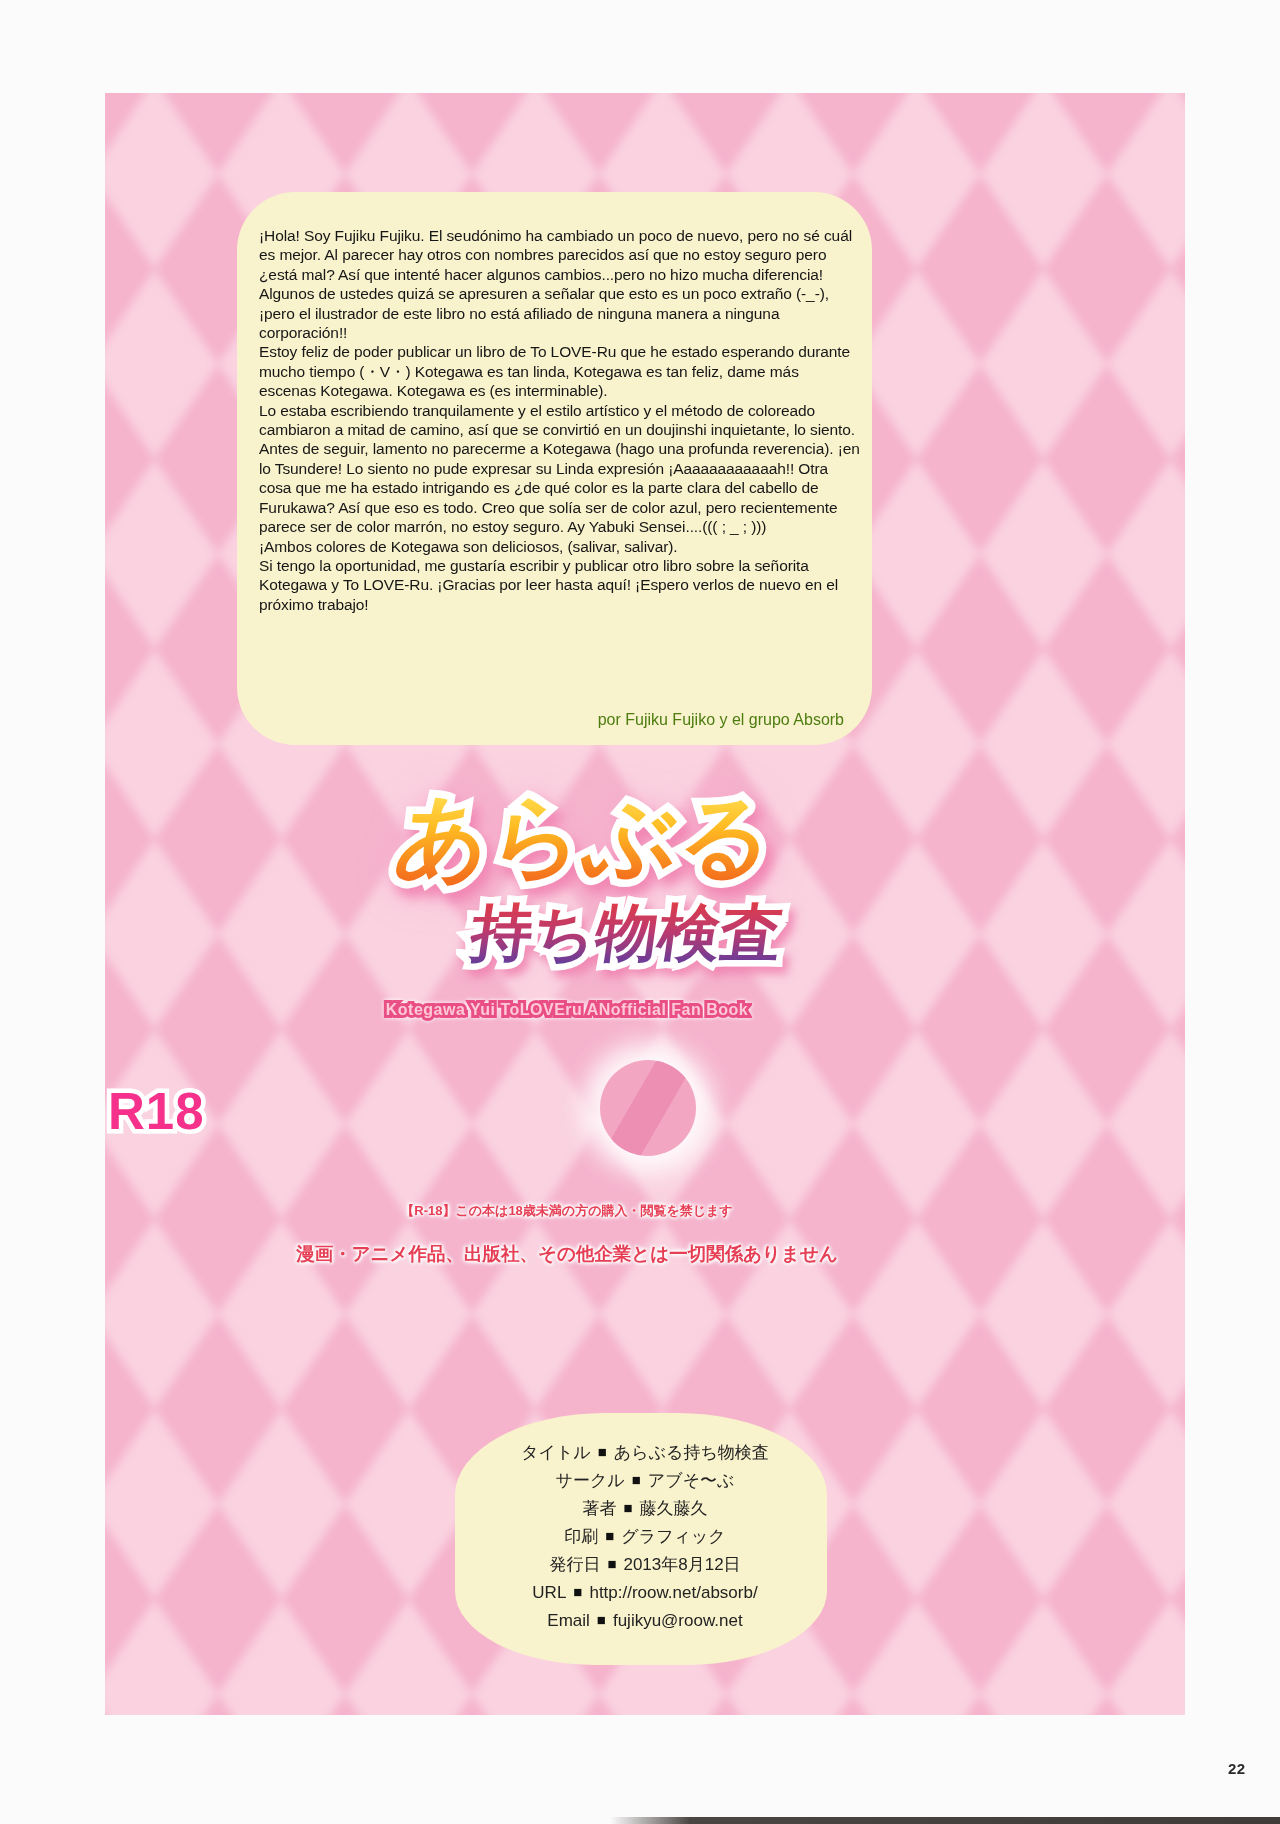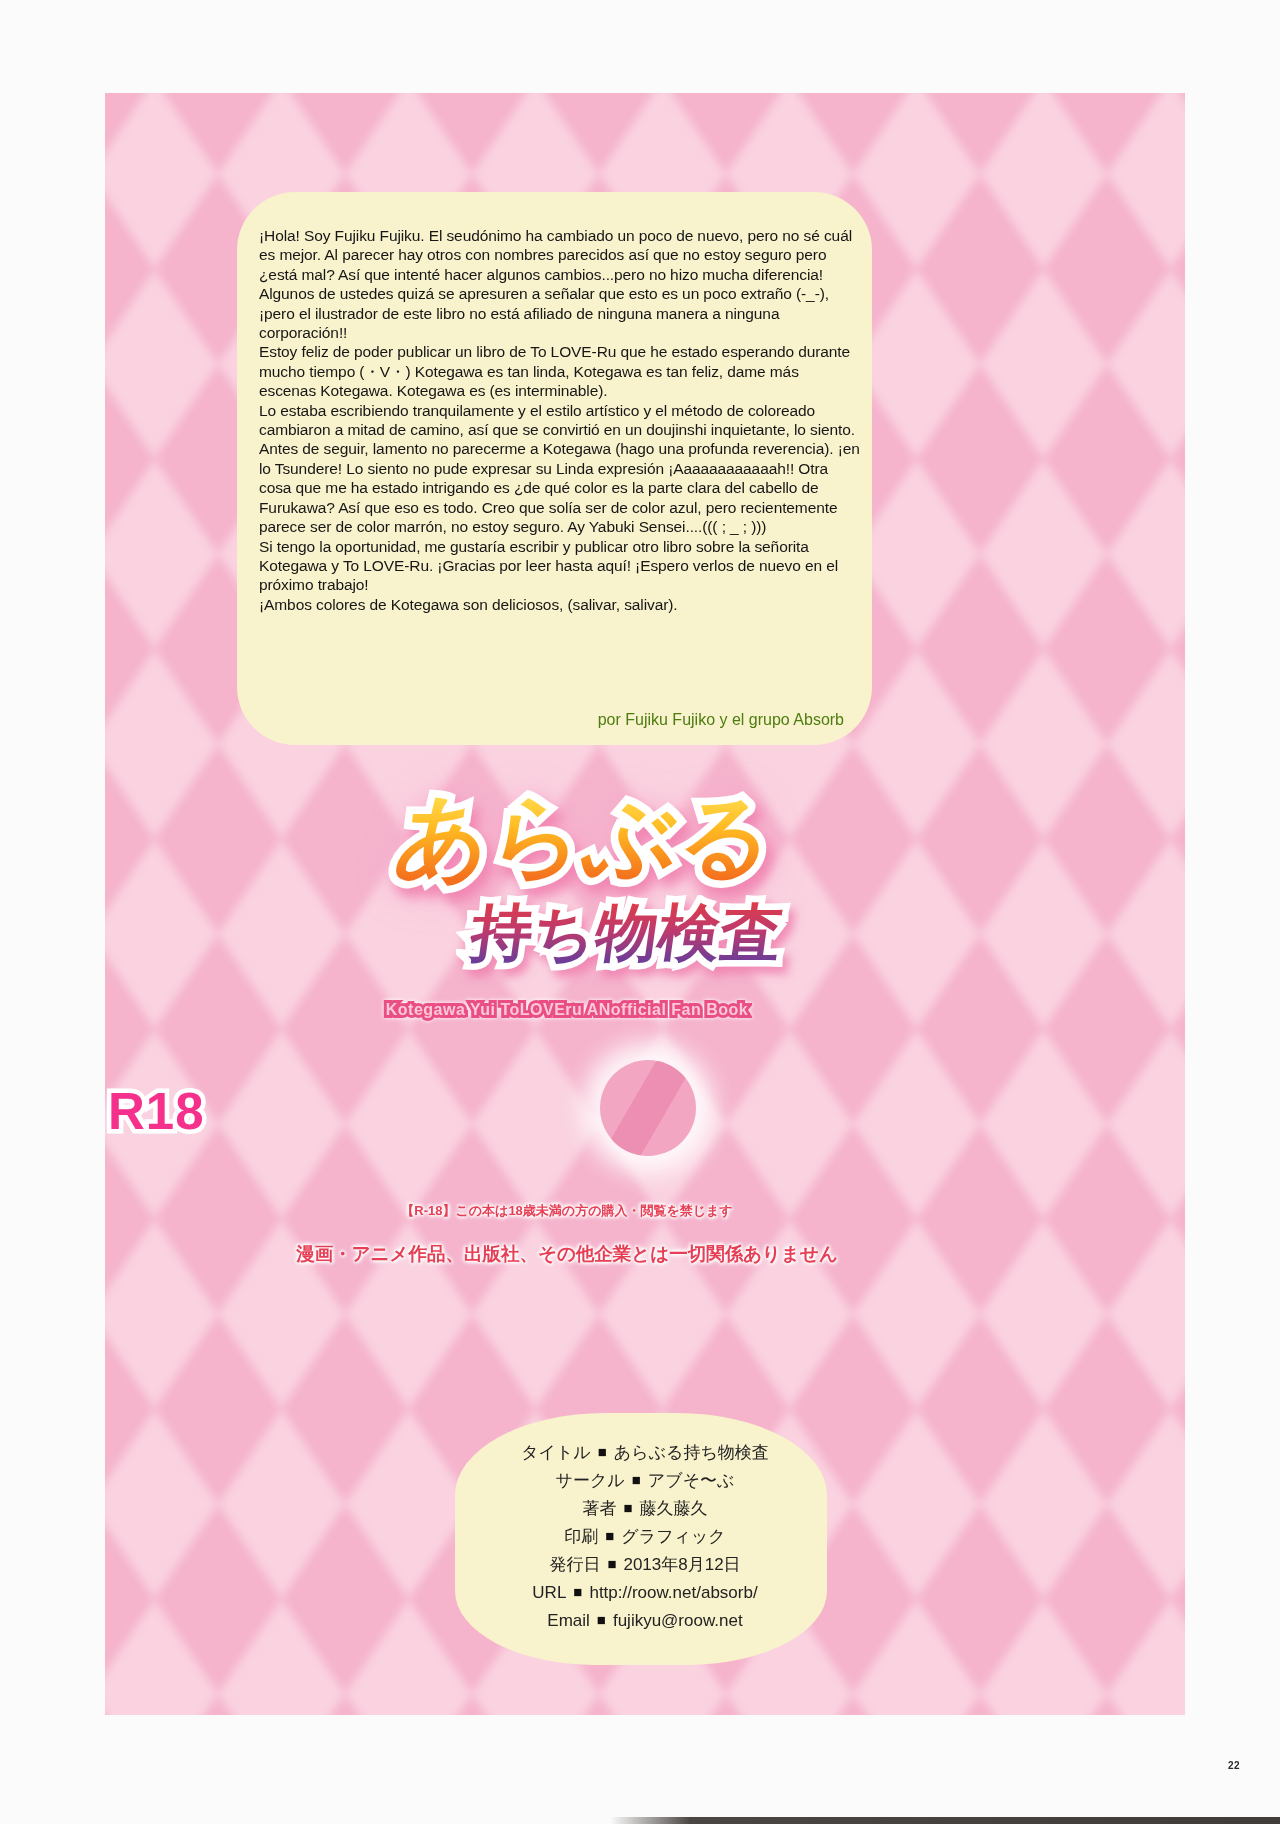--- a/index.html
+++ b/index.html
@@ -97,21 +97,21 @@
   .credits{
     position:absolute;left:350px;top:1320px;width:372px;height:252px;z-index:2;
     background:#f8f2cd;
     border-radius:150px 150px 140px 140px / 82px 82px 74px 74px;
     display:flex;flex-direction:column;align-items:center;justify-content:flex-start;
     padding-top:26px;box-sizing:border-box;
   }
   .crow{line-height:28px;font-size:17px;color:#222;white-space:nowrap;margin-left:8px;}
   .csep{display:inline-block;margin:0 7px;font-size:15px;position:relative;top:-1px;color:#111;}
 
-  .pagenum{position:absolute;left:1228px;top:1760px;font-size:10px;font-weight:bold;color:#2b2b2b;letter-spacing:0.5px;}
+  .pagenum{position:absolute;left:1228px;top:1760px;font-size:15px;font-weight:bold;color:#2b2b2b;letter-spacing:0.5px;}
   .scan-edge{
     position:absolute;left:610px;right:0;bottom:0;height:7px;
     background:linear-gradient(90deg,rgba(74,70,68,0) 0%,#4a4644 12%,#403c3a 100%);
   }
 </style>
 </head>
 <body>
 
 <div class="scan">
   <div class="page">
@@ -123,22 +123,22 @@
           <path d="M63.5 0 L127 95 L63.5 190 L0 95 Z" fill="#fad2e0"></path>
         </pattern>
       </defs>
       <rect width="100%" height="100%" fill="url(#argyleTile)"></rect>
     </svg>
 
     <div class="bubble">
       <p class="para">¡Hola! Soy Fujiku Fujiku. El seudónimo ha cambiado un poco de nuevo, pero no sé cuál es mejor. Al parecer hay otros con nombres parecidos así que no estoy seguro pero ¿está mal? Así que intenté hacer algunos cambios...pero no hizo mucha diferencia! Algunos de ustedes quizá se apresuren a señalar que esto es un poco extraño (-_-), ¡pero el ilustrador de este libro no está afiliado de ninguna manera a ninguna corporación!!</p>
       <p class="para">Estoy feliz de poder publicar un libro de To LOVE-Ru que he estado esperando durante mucho tiempo (・V・) Kotegawa es tan linda, Kotegawa es tan feliz, dame más escenas Kotegawa. Kotegawa es (es interminable).</p>
       <p class="para">Lo estaba escribiendo tranquilamente y el estilo artístico y el método de coloreado cambiaron a mitad de camino, así que se convirtió en un doujinshi inquietante, lo siento. Antes de seguir, lamento no parecerme a Kotegawa (hago una profunda reverencia). ¡en lo Tsundere! Lo siento no pude expresar su Linda expresión ¡Aaaaaaaaaaaah!! Otra cosa que me ha estado intrigando es ¿de qué color es la parte clara del cabello de Furukawa? Así que eso es todo. Creo que solía ser de color azul, pero recientemente parece ser de color marrón, no estoy seguro. Ay Yabuki Sensei....((( ; _ ; )))</p>
+      <p class="para">¡Ambos colores de Kotegawa son deliciosos, (salivar, salivar).</p>
       <p class="para">Si tengo la oportunidad, me gustaría escribir y publicar otro libro sobre la señorita Kotegawa y To LOVE-Ru. ¡Gracias por leer hasta aquí! ¡Espero verlos de nuevo en el próximo trabajo!</p>
-      <p class="para">¡Ambos colores de Kotegawa son deliciosos, (salivar, salivar).</p>
       <div class="attribution">por Fujiku Fujiko y el grupo Absorb</div>
     </div>
 
     <div class="logo-main">
       <span class="stack">
         <span class="txt back back-main">あらぶる</span>
         <span class="txt front front-main">あらぶる</span>
       </span>
     </div>
 

